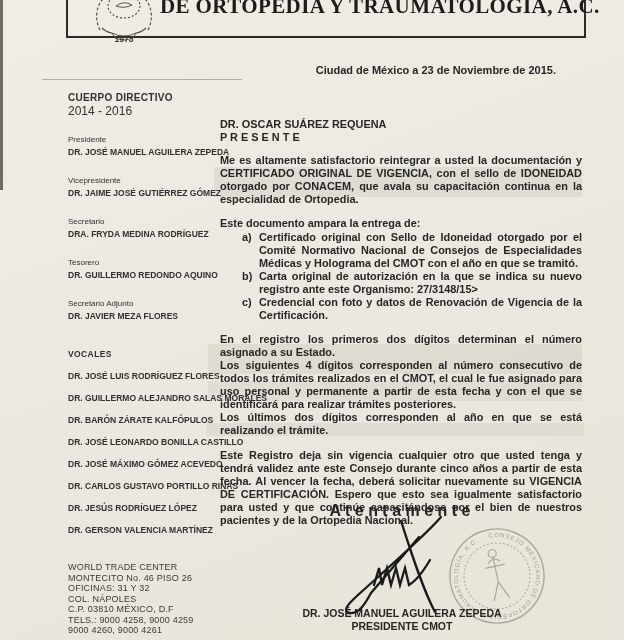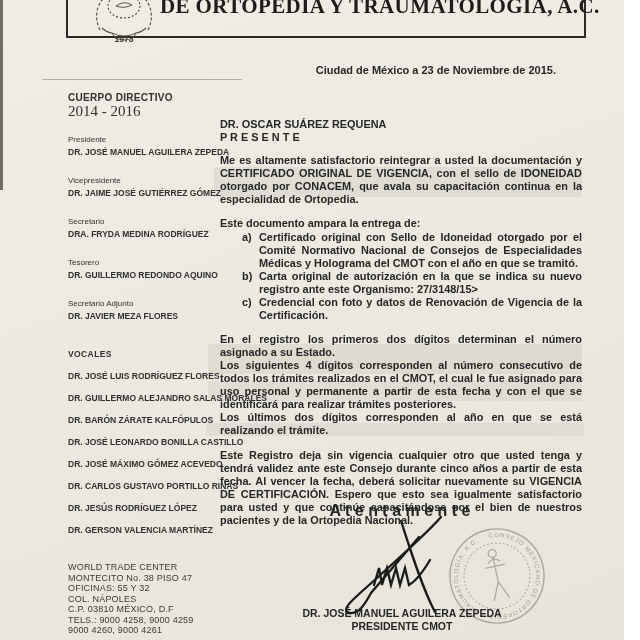--- a/index.html
+++ b/index.html
@@ -15,21 +15,21 @@
     position:absolute;left:160px;top:-6px;width:430px;
     font-family:"Liberation Serif",serif;font-weight:bold;font-size:21px;
     letter-spacing:.4px;color:#1d1c1a;white-space:nowrap;
   }
   .logo{position:absolute;left:86px;top:-16px;}
   .date{position:absolute;right:68px;top:64px;font-size:11px;font-weight:bold;white-space:nowrap;}
   
   .sb-rule{position:absolute;left:42px;top:79px;width:200px;height:1px;background:rgba(70,66,58,.35);}
   .sidebar{position:absolute;left:68px;top:92px;width:176px;font-size:8.5px;line-height:12px;color:#313131;}
   .sb-title{font-size:10px;font-weight:bold;letter-spacing:.3px;}
-  .sb-period{font-size:15px;margin-top:1px;font-family:Liberation Serif, serif;}
+  .sb-period{font-size:12px;margin-top:1px;}
   .officer{margin-top:17px;}
   .officer:first-of-type{margin-top:25px;}
   .officer .role{font-size:8px;}
   .officer .name{font-weight:bold;white-space:nowrap;}
   .sb-vocales-title{margin-top:26px;font-weight:bold;letter-spacing:.4px;}
   .vocal{margin-top:10px;font-weight:bold;white-space:nowrap;}
   .address{position:absolute;left:68px;top:562px;font-size:9px;line-height:10.5px;color:#3a3a3a;letter-spacing:.2px;}
   
   .body{position:absolute;left:220px;top:118px;width:362px;font-size:10.9px;font-weight:bold;line-height:13px;text-align:justify;}
   .recipient{white-space:nowrap;}
@@ -115,22 +115,22 @@
     <div class="vocal">DR. BARÓN ZÁRATE KALFÓPULOS</div>
     <div class="vocal">DR. JOSÉ LEONARDO BONILLA CASTILLO</div>
     <div class="vocal">DR. JOSÉ MÁXIMO GÓMEZ ACEVEDO</div>
     <div class="vocal">DR. CARLOS GUSTAVO PORTILLO RINAS</div>
     <div class="vocal">DR. JESÚS RODRÍGUEZ LÓPEZ</div>
     <div class="vocal">DR. GERSON VALENCIA MARTÍNEZ</div>
   </div>
 
   <div class="address">
     <div>WORLD TRADE CENTER</div>
-    <div>MONTECITO No. 38 PISO 47</div>
-    <div>OFICINAS: 55 Y 32</div>
+    <div>MONTECITO No. 46 PISO 26</div>
+    <div>OFICINAS: 31 Y 32</div>
     <div>COL. NÁPOLES</div>
     <div>C.P. 03810 MÉXICO, D.F</div>
     <div>TELS.: 9000 4258, 9000 4259</div>
     <div>9000 4260, 9000 4261</div>
   </div>
 
   <div class="body">
     <div class="recipient">DR. OSCAR SUÁREZ REQUENA</div>
     <div class="salutation">P R E S E N T E</div>
 

